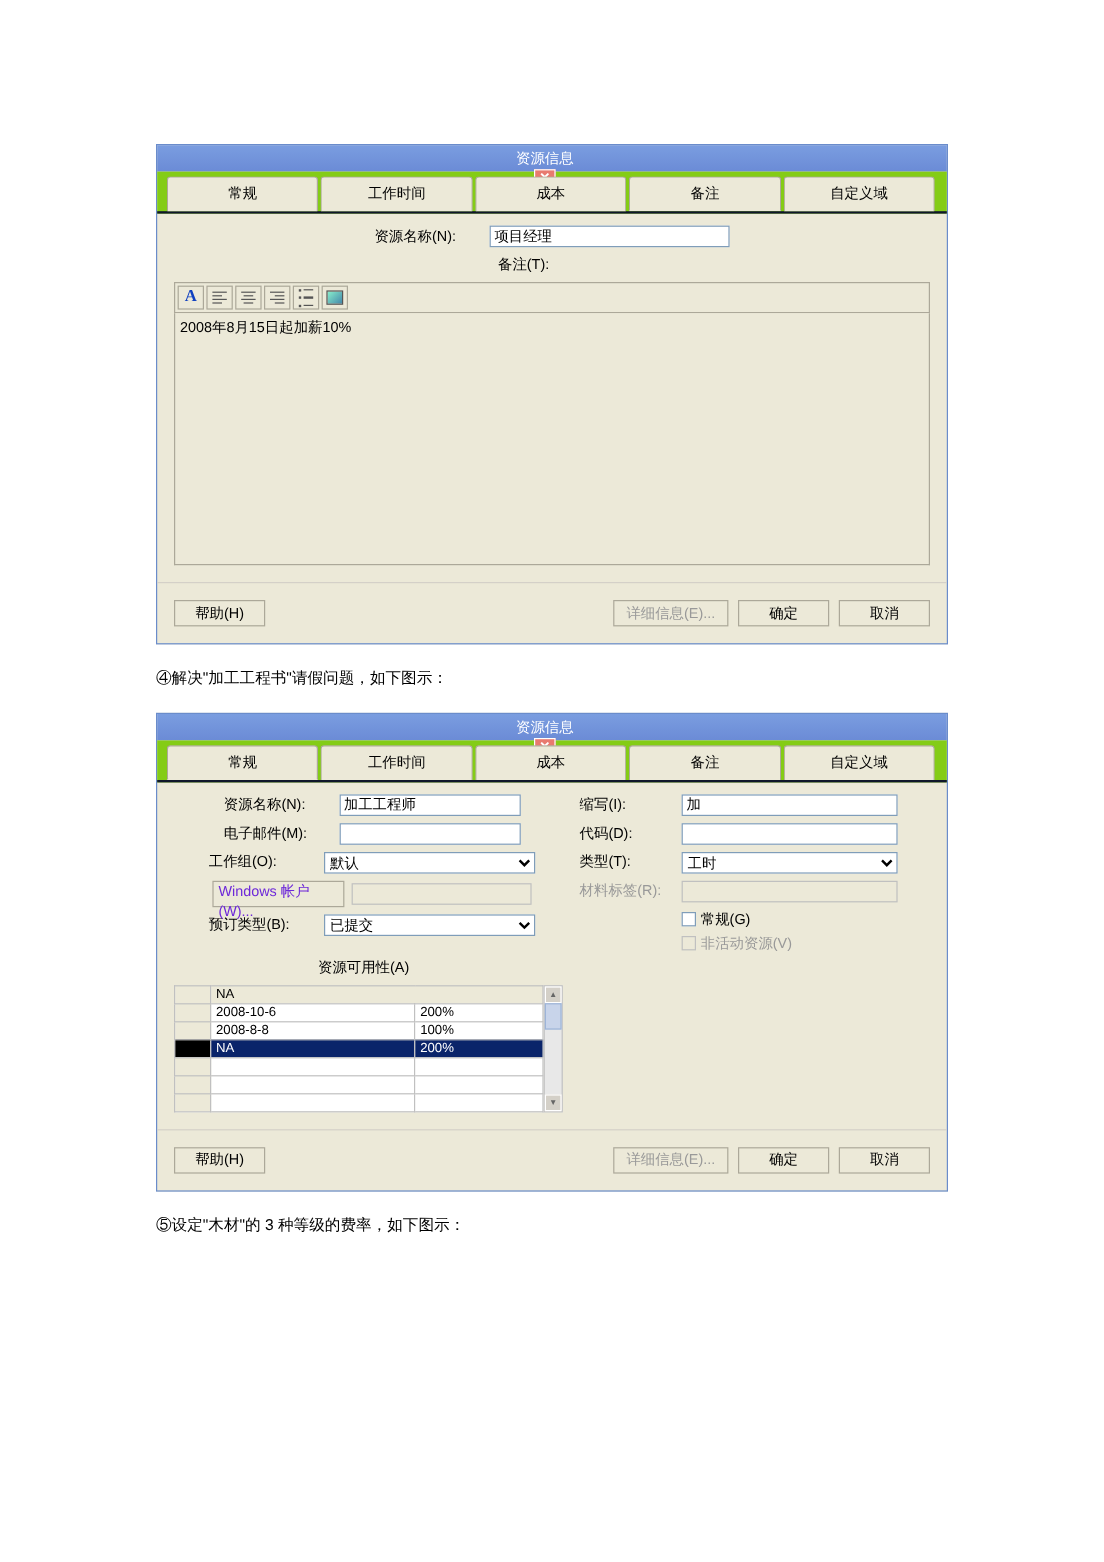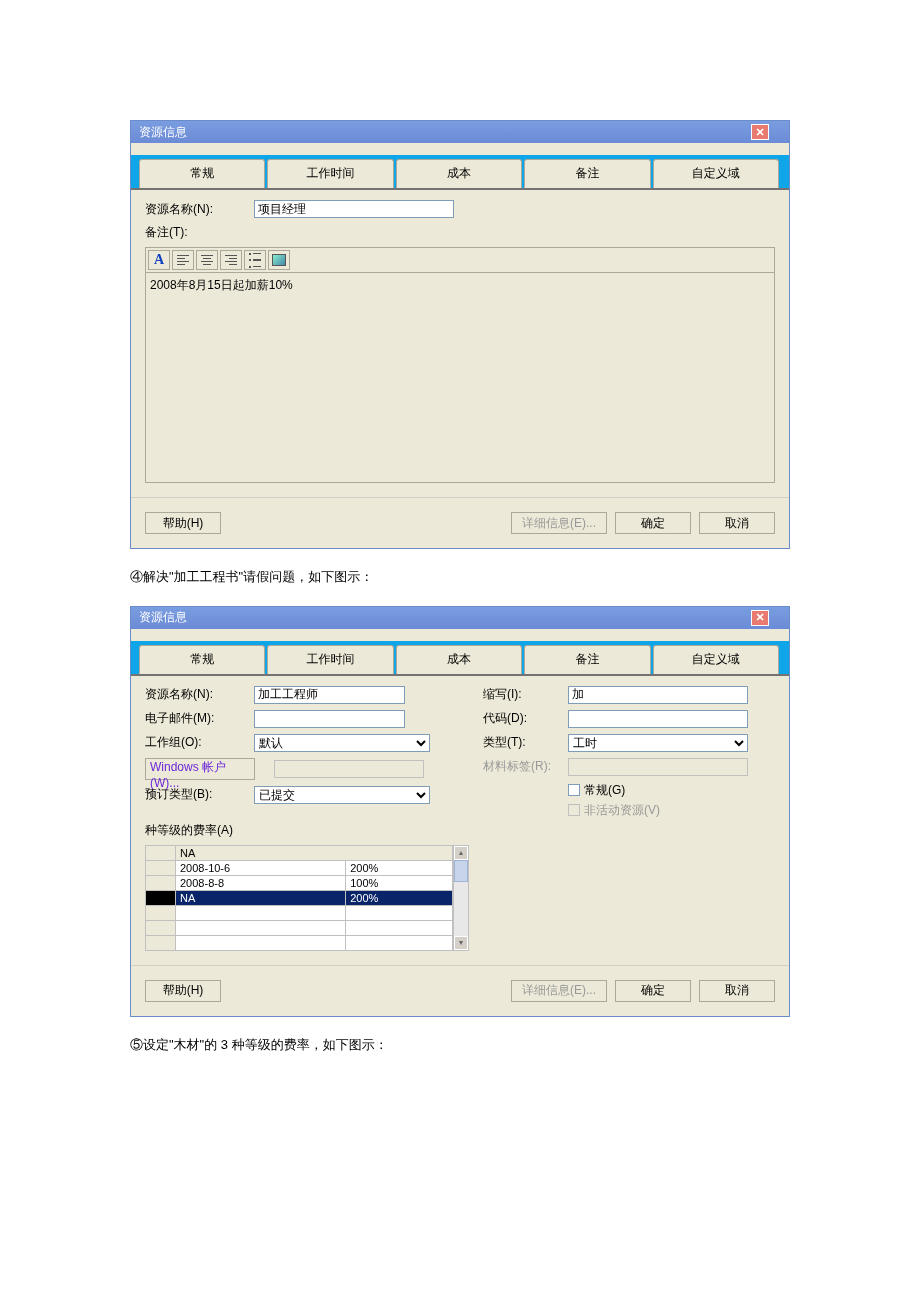--- a/index.html
+++ b/index.html
@@ -16,40 +16,40 @@
       margin-bottom: 18px;
     }
     .titlebar {
       background: linear-gradient(to bottom, #7a9de0, #6b8bd6);
       color: #fff;
       padding: 3px 20px 3px 8px;
       display: flex;
       justify-content: space-between;
       align-items: center;
       height: 22px;
+      flex-direction: column;
     }
     .titlebar-text { font-size: 12px; }
     .close-btn {
       width: 18px; height: 16px;
       background: #e87a6f;
       border: 1px solid #fff;
       display: flex;
       align-items: center;
       justify-content: center;
       color: #fff;
       font-weight: bold;
       font-size: 11px;
       cursor: pointer;
     }
     .tab-row {
       display: flex;
-      border-bottom: 2px solid #737373;
-      background: #0ea5e9;
+      border-bottom: 2px solid #0f172a;
+      background: #84cc16;
       padding: 4px 8px 0 8px;
-      margin-top: 12px;
     }
     .tab {
       flex: 1;
       text-align: center;
       padding: 5px 0;
       border: 1px solid #aca899;
       border-bottom: none;
       margin-right: 2px;
       background: #ece9d8;
       cursor: pointer;
@@ -61,21 +61,22 @@
       position: relative;
       z-index: 1;
     }
     .dialog-body {
       padding: 10px 14px 14px 14px;
     }
     .form-row {
       display: flex;
       align-items: center;
       margin-bottom: 6px;
-      gap: 19px;
+      gap: 6px;
+      justify-content: center;
     }
     .form-row label {
       width: 90px;
     }
     .text-input {
       border: 1px solid #7f9db9;
       background: #fff;
       height: 18px;
       padding: 3px 3px;
       font-family: inherit;
@@ -313,21 +314,21 @@
         </div>
         <div class="form-row">
           <button class="win-btn disabled-look" style="width:110px;text-align:left;padding-left:4px" disabled="">Windows 帐户(W)...</button>
           <input class="text-input disabled-input" style="width: 150px;" disabled="">
         </div>
         <div class="form-row">
           <label>预订类型(B):</label>
           <select class="select-input"><option>已提交</option></select>
         </div>
         <div class="form-row" style="margin-top:18px">
-          <label>种等级的费率(A)</label>
+          <label>资源可用性(A)</label>
         </div>
         <div class="avail-table-wrap">
           <table class="avail-table">
             <tbody>
                 <tr>
                   <th class="row-head"></th>
                   <th colspan="2">NA</th>
                 </tr>
             <tr>
                   <td class="row-head"></td>

